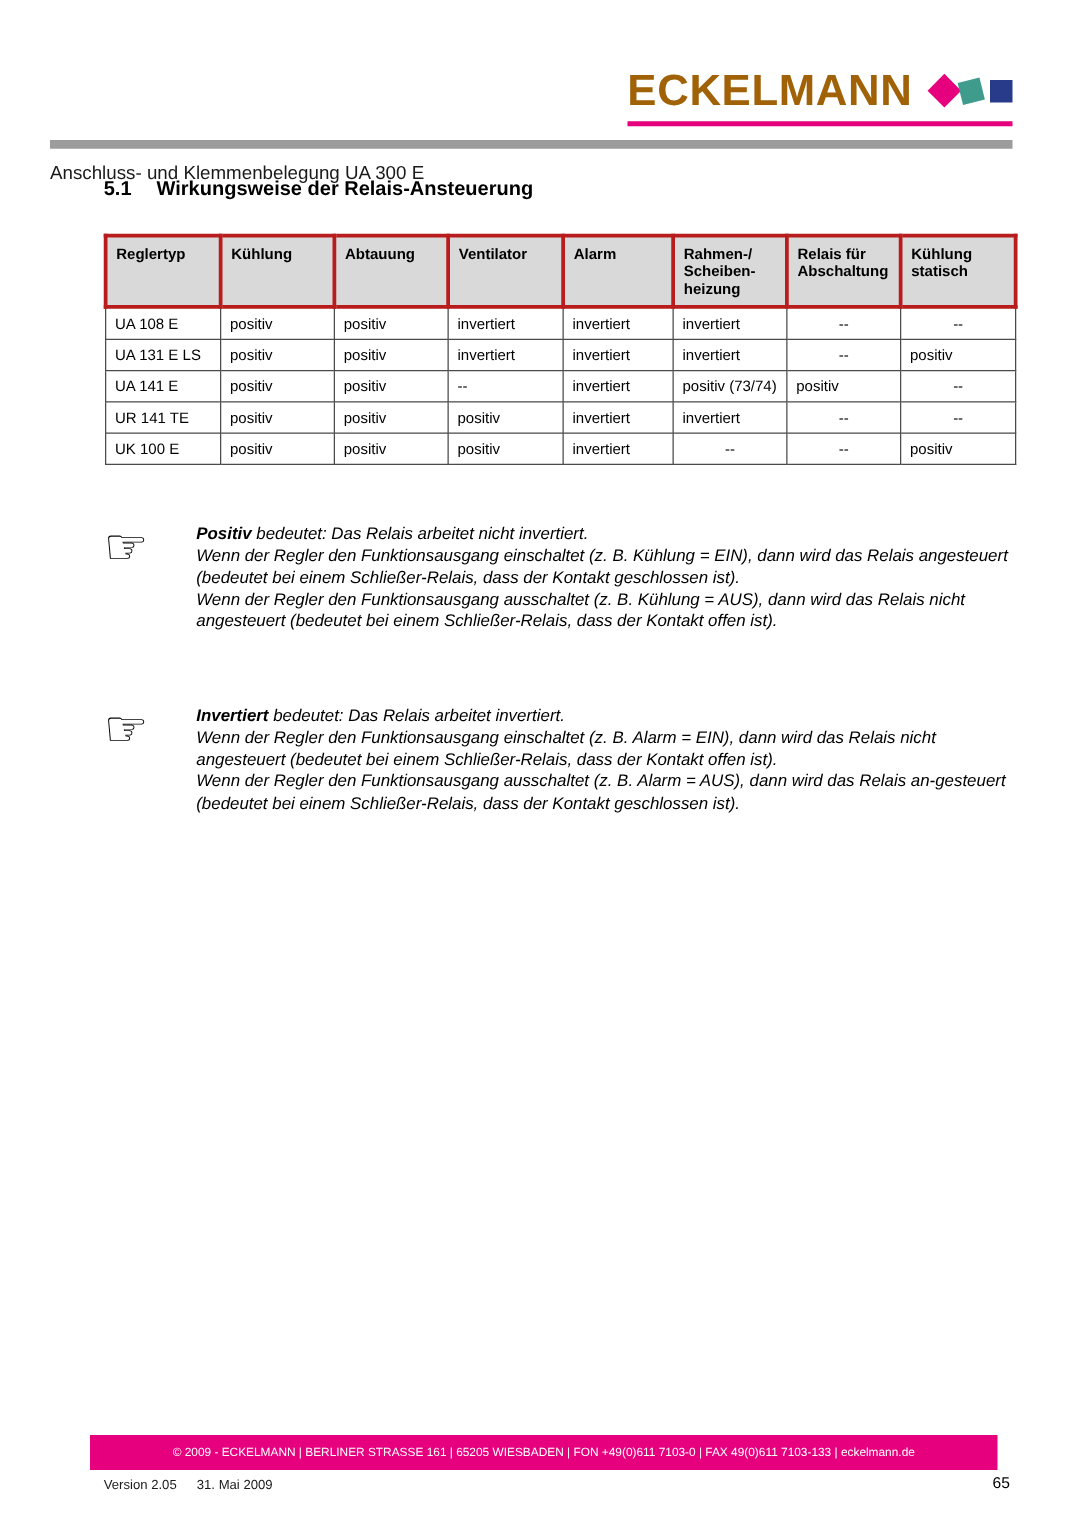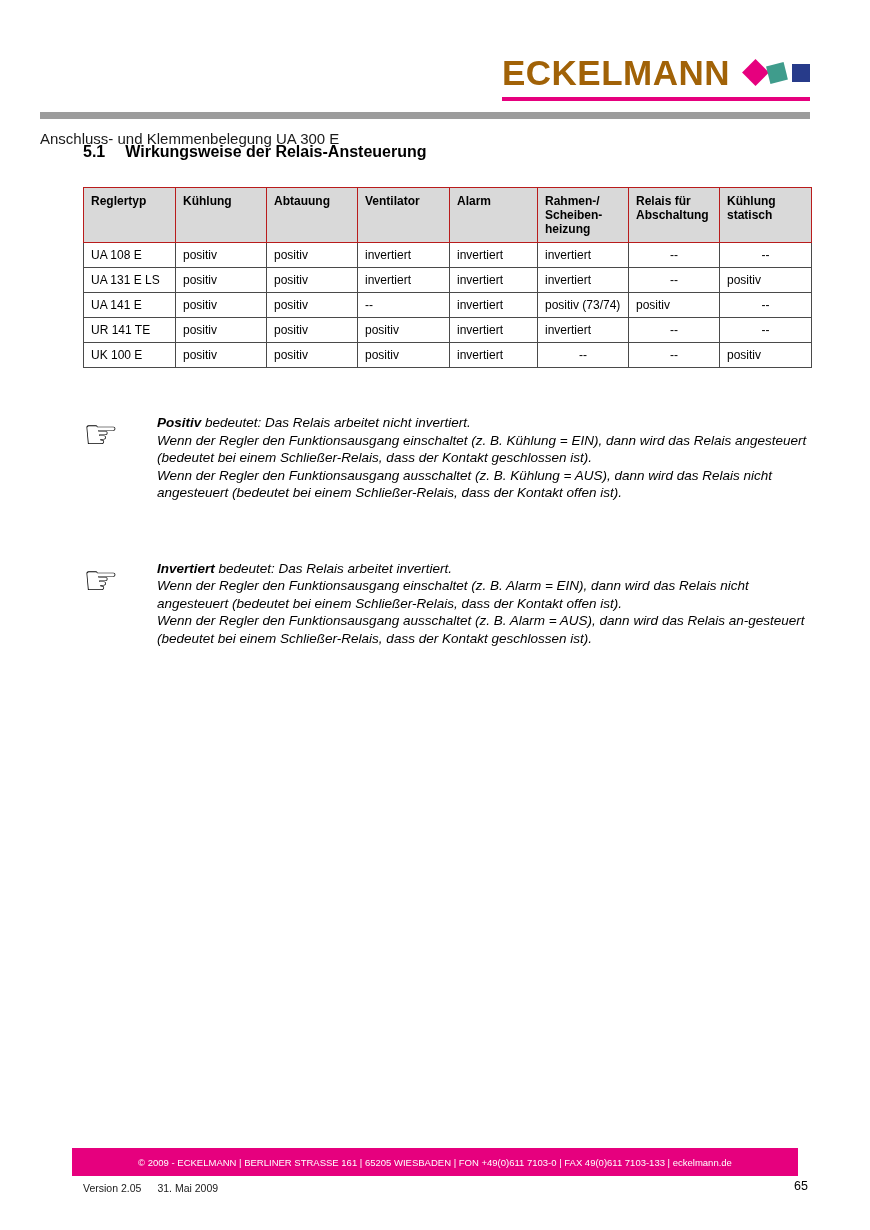--- a/index.html
+++ b/index.html
@@ -24,21 +24,21 @@
   .breadcrumb { position:absolute; top:93px; left:40px; font-size:15px; color:#1a1a1a;margin-top:37px; }
   .divider { position:absolute; top:112px; left:40px; width:770px; height:7px; background:#9c9c9c; }
 
   
   .content { position:absolute; top:143px; left:83px; width:728px; }
   .section-heading { display:flex; gap:20px; font-size:16px; font-weight:bold; color:#000; }
   .intro { margin-top:34px; font-size:13px; }
 
   table.relay { margin-top:26px; border-collapse:collapse; width:728px; table-layout:fixed; font-size:12px; }
   table.relay th {
-    background:#D9D9D9; border:1px solid #b91c1c; text-align:left; vertical-align:top;
+    background:#D9D9D9; border:3px solid #b91c1c; text-align:left; vertical-align:top;
     font-weight:bold; padding:6px 7px; white-space:pre-line; height:52px; font-size:12px;
   }
   table.relay td { border:1px solid #4a4a4a; padding:5px 7px; height:25px; font-size:12px; }
   table.relay td.ctr { text-align:center; }
 
   .note { display:flex; margin-top:46px; }
   .note.second { margin-top:58px; }
   .note-icon { width:74px; flex:0 0 74px; font-size:40px; line-height:1; color:#000; }
   .note-text { flex:1; font-style:italic; font-size:13.5px; line-height:17.5px; }
   .note-term { font-weight:bold; }

